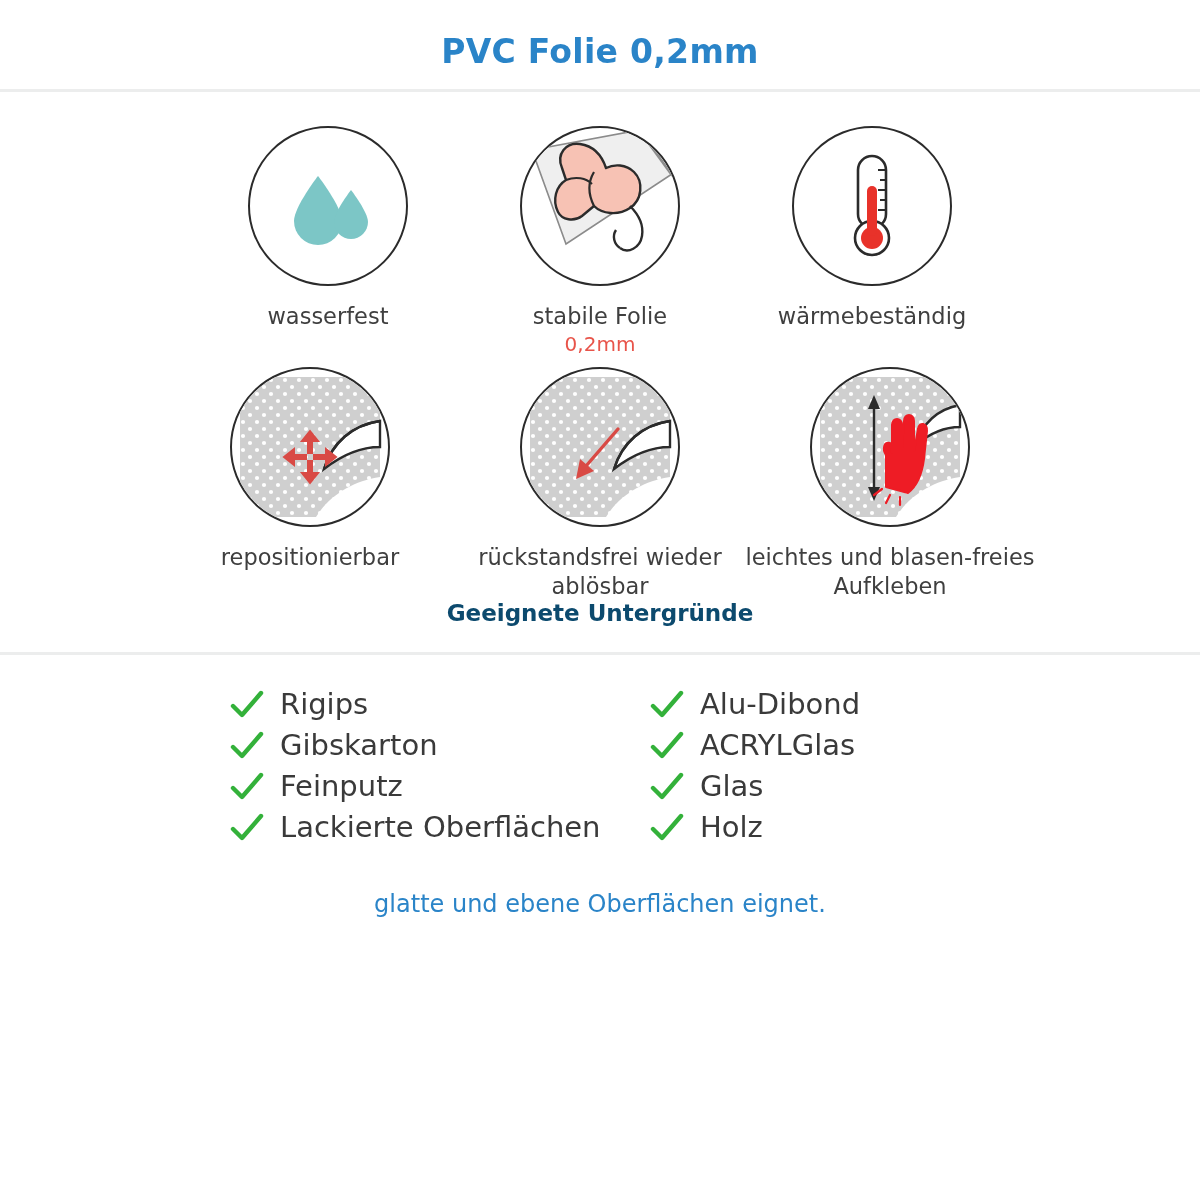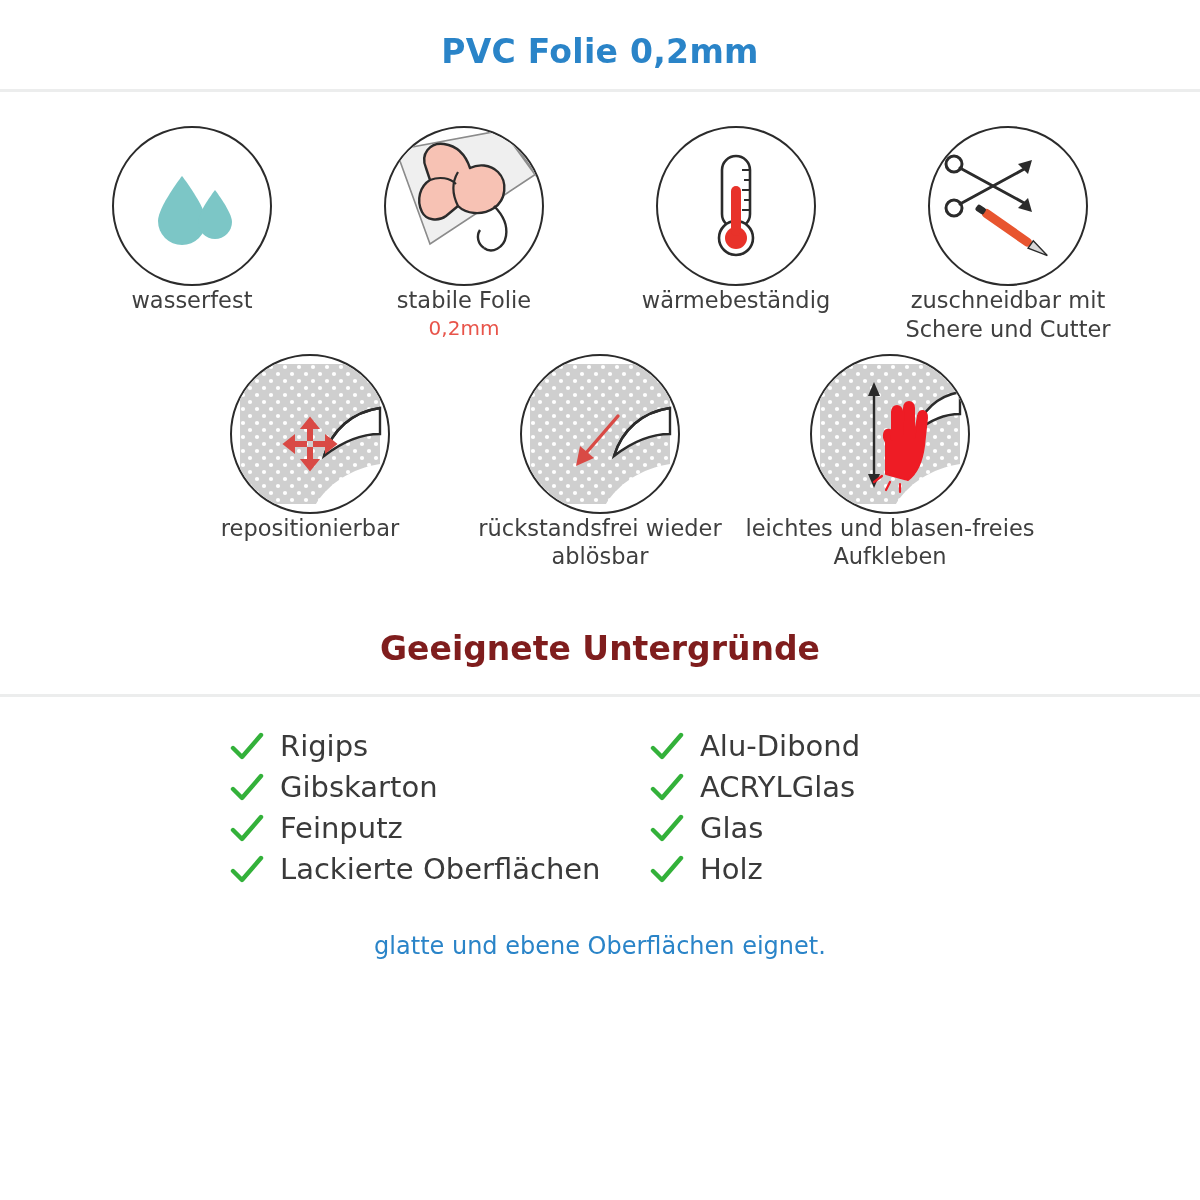--- a/index.html
+++ b/index.html
@@ -67,38 +67,38 @@
     border: 2.5px solid #2b2b2b;
     border-radius: 50%;
     position: relative;
     overflow: hidden;
     background: #fff;
     display: flex;
     align-items: center;
     justify-content: center;
   }
   .feat-label {
+    margin-top: 16px;
     text-align: center;
     font-size: 22.5px;
     line-height: 1.28;
     color: #3f3f3f;
   }
   .feat-sub {
     font-size: 20px;
     color: #e8544a;
     line-height: 1.3;
   }
 
   
   .section2-title {
     text-align: center;
-    font-size: 33px;
-    color: #7f1d1d;
+    font-size: 23px;
+    color: #0c4a6e;
     font-weight: bold;
-    margin-top: 58px;
     margin-bottom: 26px;
   }
 
   
   .substrates {
     display: flex;
     justify-content: center;
     margin-top: 34px;
     padding-left: 10px;
   }
@@ -190,40 +190,20 @@
               <line x1="86" y1="52" x2="92" y2="52"></line>
               <line x1="84" y1="62" x2="92" y2="62"></line>
               <line x1="86" y1="72" x2="92" y2="72"></line>
               <line x1="84" y1="82" x2="92" y2="82"></line>
             </g>
           </svg>
         </div>
         <div class="feat-label">wärmebeständig</div>
       </div>
 
-      <div class="feat">
-        <div class="circle">
-          <svg width="156" height="156" viewBox="0 0 156 156">
-            <g stroke="#2b2b2b" stroke-width="3" fill="none" stroke-linecap="round">
-              <path d="M30 40 L96 76"></path>
-              <path d="M30 76 L96 40"></path>
-              <circle cx="24" cy="36" r="8"></circle>
-              <circle cx="24" cy="80" r="8"></circle>
-            </g>
-            <path d="M88 36 L102 32 L98 46 Z" fill="#2b2b2b"></path>
-            <path d="M88 80 L102 84 L98 70 Z" fill="#2b2b2b"></path>
-            <g transform="rotate(35 78 100)">
-              <rect x="48" y="96" width="58" height="9" rx="4" fill="#e8552f"></rect>
-              <path d="M106 96 L126 100 L106 105 Z" fill="#d9d9d9" stroke="#2b2b2b" stroke-width="1.4"></path>
-              <rect x="40" y="97" width="10" height="7" rx="2" fill="#2b2b2b"></rect>
-            </g>
-          </svg>
-        </div>
-        <div class="feat-label">zuschneidbar mit Schere und Cutter</div>
-      </div>
     </div>
 
     <div class="feat-row feat-row-2">
 
       <div class="feat">
         <div class="circle">
           <svg width="156" height="156" viewBox="0 0 156 156">
             <defs>
               <pattern id="dots1" width="14" height="14" patternUnits="userSpaceOnUse">
                 <rect width="14" height="14" fill="#cfcfcf"></rect>

